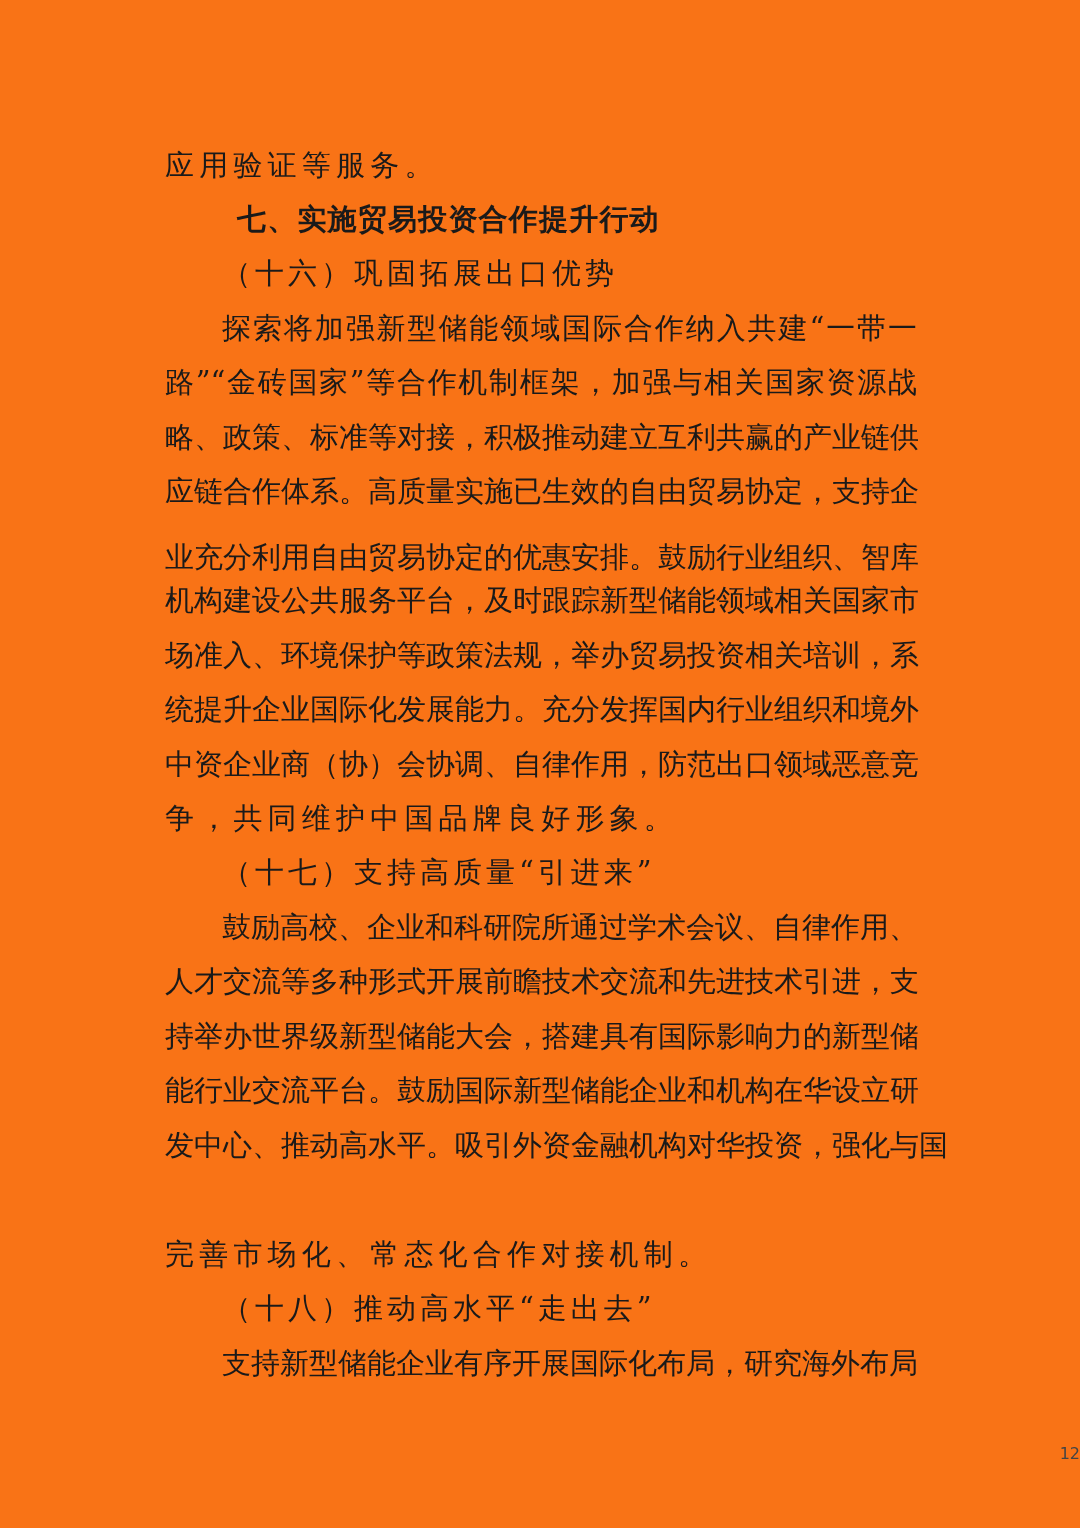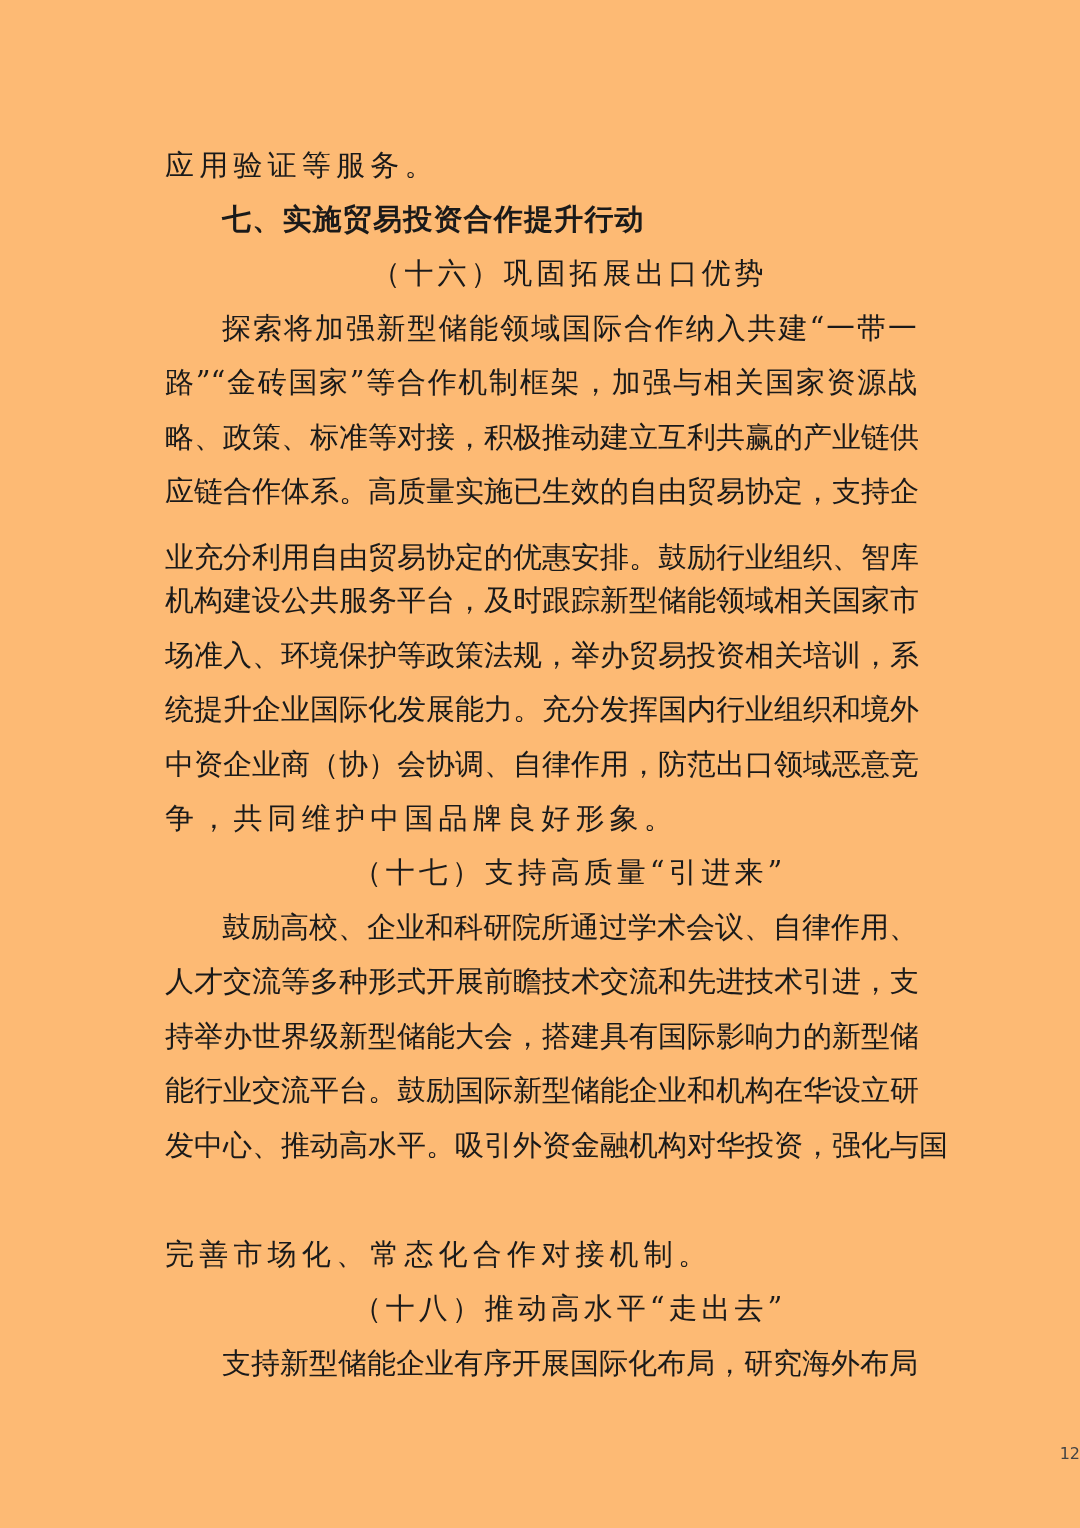--- a/index.html
+++ b/index.html
@@ -14,21 +14,21 @@
       overflow: hidden;
       font-family: "DejaVu Serif", "Liberation Serif", serif;
       color: #1a1a1a;
     }
     .page {
       position: absolute;
       left: 0;
       top: 0;
       width: 1080px;
       height: 1528px;
-      background: #fdba74;
+      background: #f97316;
     }
     .line {
       position: absolute;
       left: 165px;
       width: 752px;
       height: 54px;
       font-size: 29px;
       line-height: 54px;
       white-space: nowrap;
       letter-spacing: 5.2px;
@@ -43,41 +43,40 @@
       width: 695px;
     }
     .heading-bold {
       font-family: "DejaVu Sans", "Liberation Sans", sans-serif;
       font-weight: bold;
       letter-spacing: 1.2px;
       font-size: 29px;
     }
     .sub-heading {
       letter-spacing: 4px;
-      text-align: center;
     }
     .page-number {
       position: absolute;
       top: 1444px;
       left: 0;
       width: 1080px;
       text-align: right;
       font-family: "DejaVu Sans", "Liberation Sans", sans-serif;
       font-size: 16px;
       color: #444444;
     }
   </style>
 </head>
 <body>
 
 <div class="page">
 
   <div class="line" style="top:138px;">应用验证等服务。</div>
 
-  <div class="line indent heading-bold" style="top:192px;">七、实施贸易投资合作提升行动</div>
+  <div class="line indent heading-bold" style="top:192px;margin-left:15px;">七、实施贸易投资合作提升行动</div>
 
   <div class="line indent sub-heading" style="top:246px;">（十六）巩固拓展出口优势</div>
 
   <div class="line indent justify" style="top:301px;">探索将加强新型储能领域国际合作纳入共建“一带一</div>
   <div class="line justify" style="top:355px;">路”“金砖国家”等合作机制框架，加强与相关国家资源战</div>
   <div class="line justify" style="top:410px;">略、政策、标准等对接，积极推动建立互利共赢的产业链供</div>
   <div class="line justify" style="top:464px;">应链合作体系。高质量实施已生效的自由贸易协定，支持企</div>
   <div class="line justify" style="top:530px;">业充分利用自由贸易协定的优惠安排。鼓励行业组织、智库</div>
   <div class="line justify" style="top:573px;">机构建设公共服务平台，及时跟踪新型储能领域相关国家市</div>
   <div class="line justify" style="top:628px;">场准入、环境保护等政策法规，举办贸易投资相关培训，系</div>

